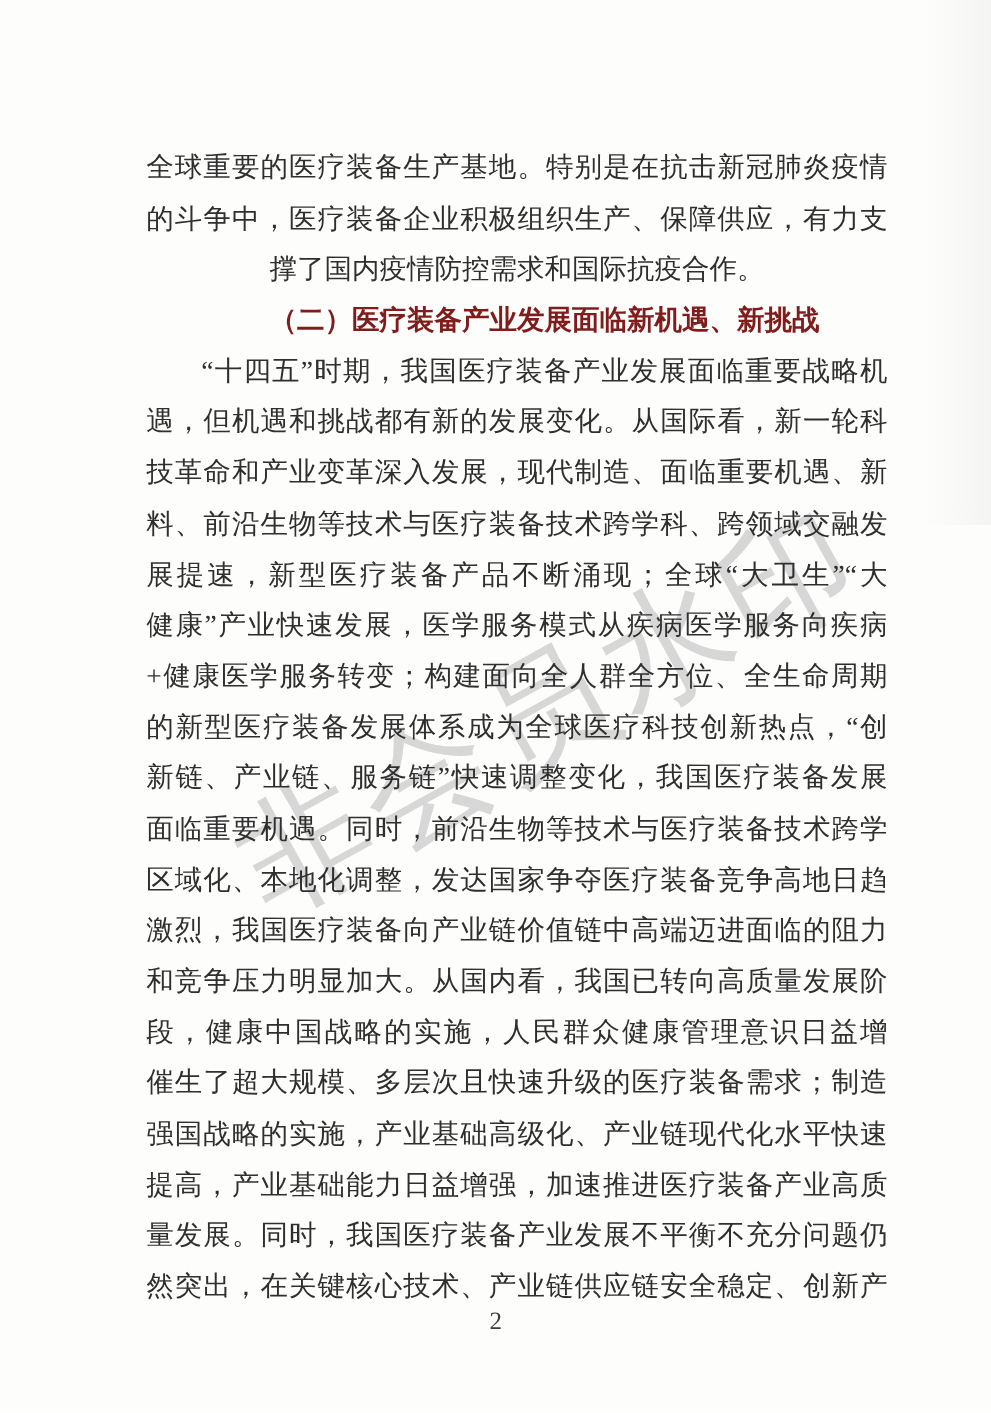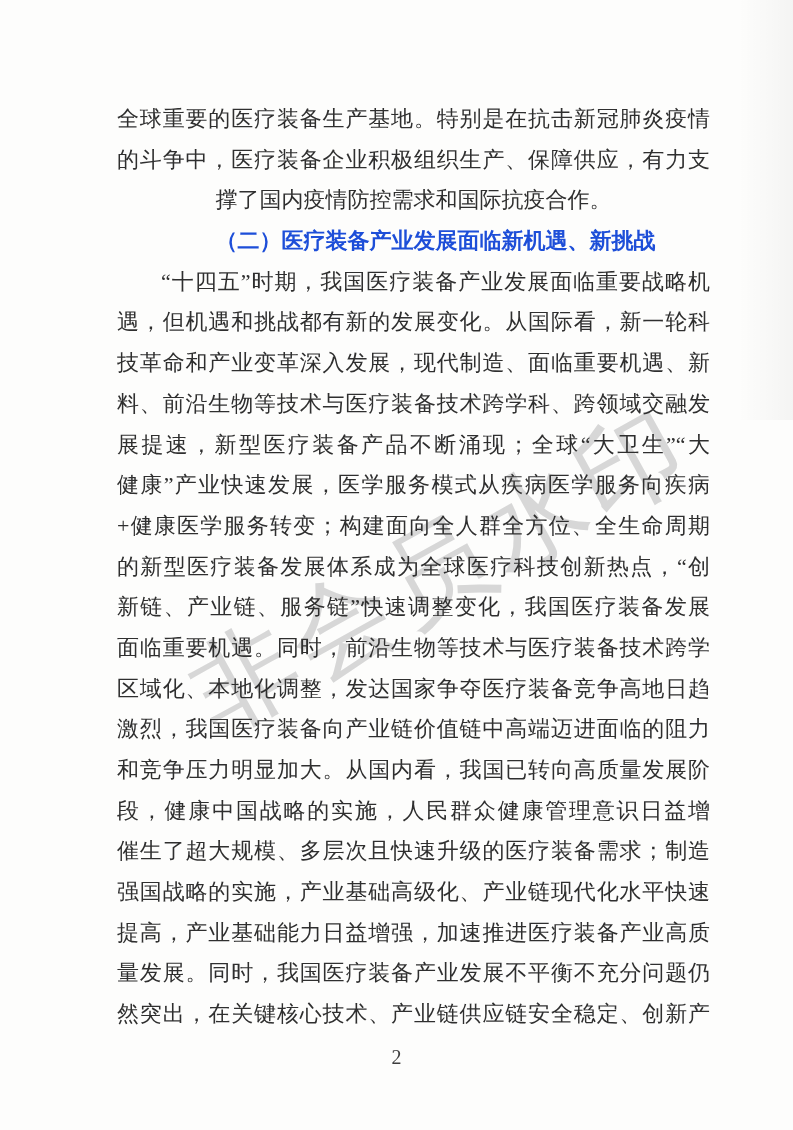--- a/index.html
+++ b/index.html
@@ -67,40 +67,40 @@
     height: 40.7px;
   }
   .line.ind {
     padding-left: 44px;
   }
   .line.ind.j {
     width: 549px;
   }
   .line.hd {
     font-weight: 600;
-    color: #1d4ed8;
+    color: #7f1d1d;
   }
   .page-number {
     position: absolute;
     left: 0;
     top: 1046px;
     width: 793px;
     text-align: center;
     font-size: 20px;
     color: #3d3d3d;
     z-index: 2;
   }
 </style>
 </head>
 <body>
 
 <div class="page">
   <div class="scan-noise"></div>
   <div class="watermark" style="color: rgb(215, 215, 215);">非会员水印</div>
-  <div class="text-block" style="color: rgb(47, 47, 47);">
+  <div class="text-block" style="color: rgb(47, 47, 47); margin-top: 15px;">
       <div class="line j">全球重要的医疗装备生产基地。特别是在抗击新冠肺炎疫情</div>
       <div class="line j">的斗争中，医疗装备企业积极组织生产、保障供应，有力支</div>
       <div class="line">撑了国内疫情防控需求和国际抗疫合作。</div>
       <div class="line ind hd">（二）医疗装备产业发展面临新机遇、新挑战</div>
       <div class="line j ind">“十四五”时期，我国医疗装备产业发展面临重要战略机</div>
       <div class="line j">遇，但机遇和挑战都有新的发展变化。从国际看，新一轮科</div>
       <div class="line j">技革命和产业变革深入发展，现代制造、面临重要机遇、新材</div>
       <div class="line j">料、前沿生物等技术与医疗装备技术跨学科、跨领域交融发</div>
       <div class="line j">展提速，新型医疗装备产品不断涌现；全球“大卫生”“大</div>
       <div class="line j">健康”产业快速发展，医学服务模式从疾病医学服务向疾病</div>

